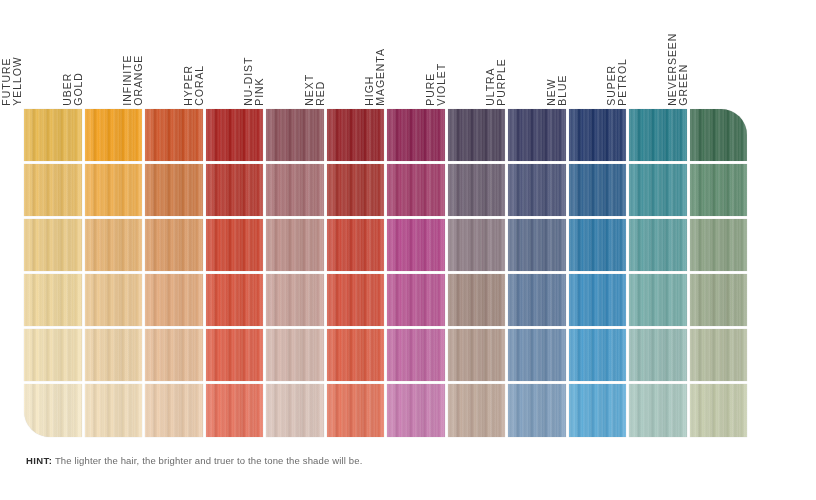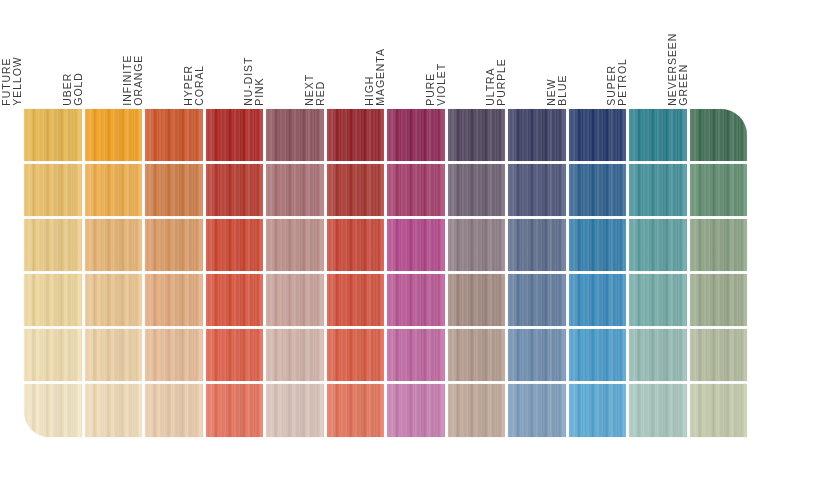--- a/index.html
+++ b/index.html
@@ -447,14 +447,17 @@
         </div>
         <div class="swatch-cell">
           <div class="swatch" style="background-color: rgb(168, 200, 192);"></div>
         </div>
         <div class="swatch-cell">
           <div class="swatch" style="background-color: rgb(196, 203, 171);"></div>
         </div>
       </div>
     </div>
 
+  <div id="hint-line">
+    <span id="hint-label">HINT:</span><span id="hint-text"> The lighter the hair, the brighter and truer to the tone the shade will be.</span>
+  </div>
 
 </div>
 
 </body></html>

